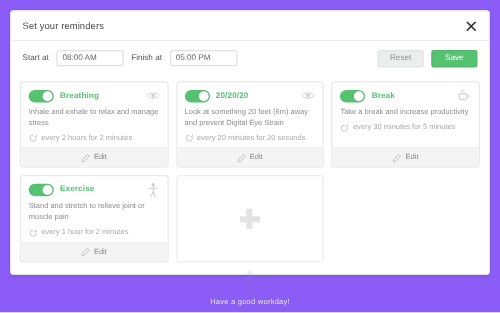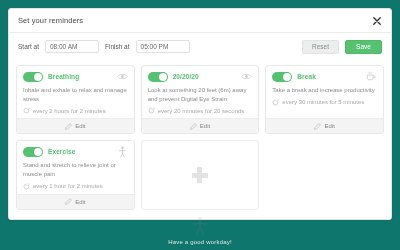--- a/index.html
+++ b/index.html
@@ -4,21 +4,21 @@
 <style>
   html,body{margin:0;padding:0;}
   body{
     width:400px;height:250px;overflow:hidden;
     background:#f7f7f7;
     font-family:"Liberation Sans","DejaVu Sans",sans-serif;
     -webkit-font-smoothing:antialiased;
   }
   .app{
     position:relative;width:400px;height:250px;
-    background:#0f766e;
+    background:#8b5cf6;
   }
 
   
   .panel{
     position:absolute;left:8px;top:8px;width:384px;
     background:#ffffff;
     border:1px solid #e4e4e4;
     border-radius:3px;
     box-shadow:0 1px 3px rgba(0,0,0,.07);
     box-sizing:border-box;

